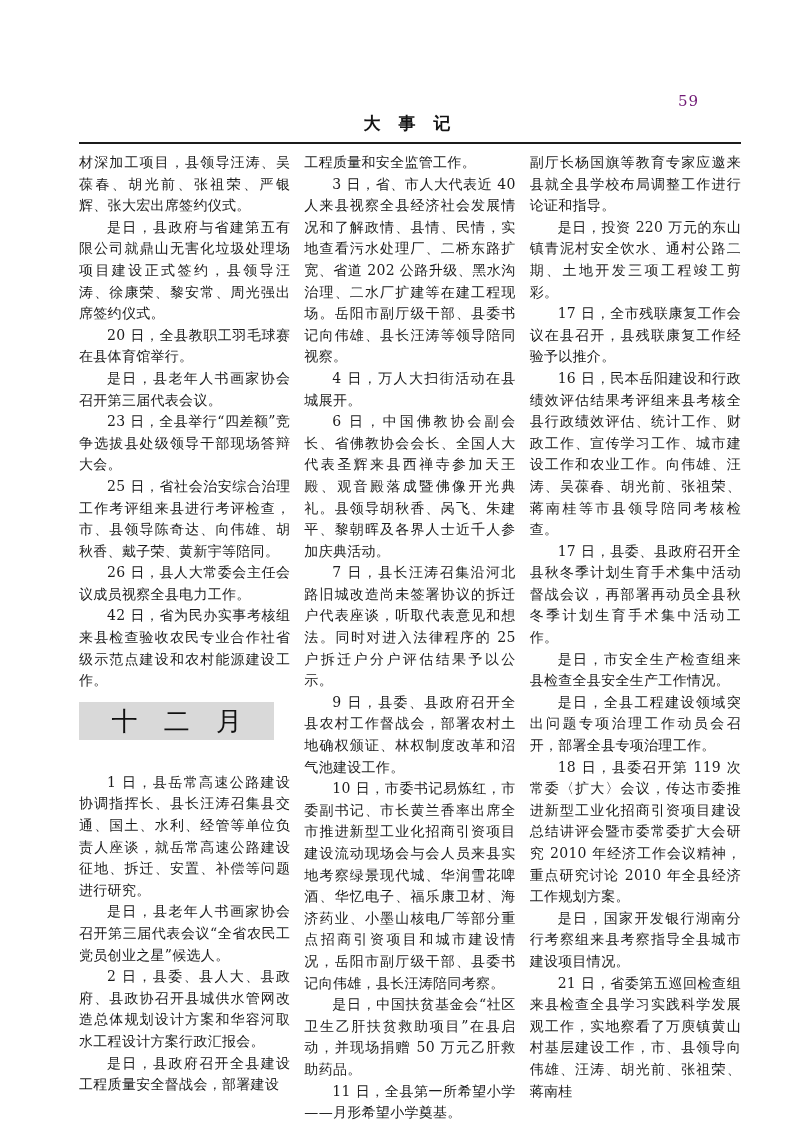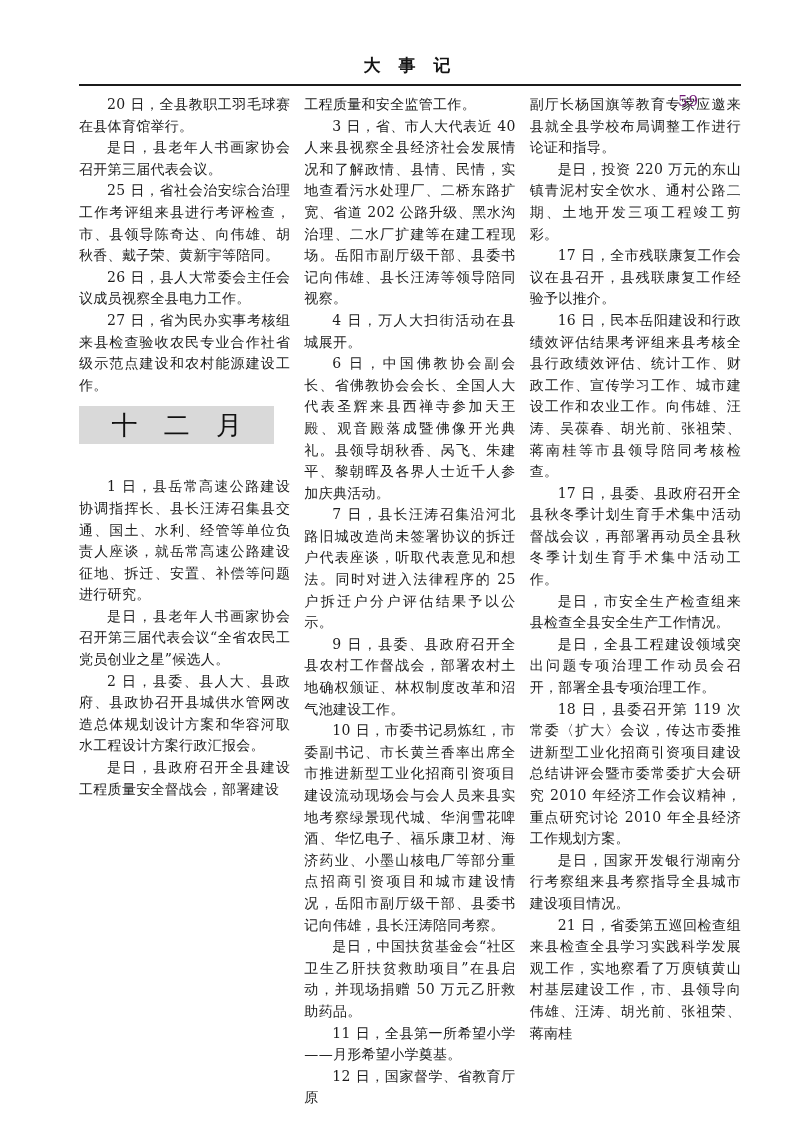--- a/index.html
+++ b/index.html
@@ -8,21 +8,21 @@
     width: 793px; height: 1122px;
     font-family: "DejaVu Serif", "Liberation Serif", serif;
     color: #1e1e1e;
     position: relative;
     overflow: hidden;
   }
   .page-inner {
     position: absolute;
     left: 79px; right: 52px; top: 0; bottom: 0;
   }
-  .header { position: relative; padding-top: 54px; }
+  .header { position: relative; padding-top: 112px; }
   .header-title {
     text-align: center;
     font-size: 17px;
     font-weight: bold;
     letter-spacing: 6px;
     color: #141414;
   }
   .page-number {
     position: absolute;
     right: 42px; top: 92px;
@@ -70,25 +70,28 @@
 <body>
 
 <div class="page-inner">
   <div class="header">
     <div class="header-title">大 事 记</div>
     <div class="header-rule"></div>
   </div>
   <div class="page-number">59</div>
   <div class="content-columns">
       <div class="column">
+        <p class="para">材深加工项目，县领导汪涛、吴葆春、胡光前、张祖荣、严银辉、张大宏出席签约仪式。</p>
+        <p class="para indent">是日，县政府与省建第五有限公司就鼎山无害化垃圾处理场项目建设正式签约，县领导汪涛、徐康荣、黎安常、周光强出席签约仪式。</p>
         <p class="para indent">20 日，全县教职工羽毛球赛在县体育馆举行。</p>
         <p class="para indent">是日，县老年人书画家协会召开第三届代表会议。</p>
+        <p class="para indent">23 日，全县举行“四差额”竞争选拔县处级领导干部现场答辩大会。</p>
         <p class="para indent">25 日，省社会治安综合治理工作考评组来县进行考评检查，市、县领导陈奇达、向伟雄、胡秋香、戴子荣、黄新宇等陪同。</p>
         <p class="para indent">26 日，县人大常委会主任会议成员视察全县电力工作。</p>
-        <p class="para indent">27 日，省为民办实事考核组来县检查验收农民专业合作社省级示范点建设和农村能源建设工作。</p>
+        <p class="para indent">42 日，省为民办实事考核组来县检查验收农民专业合作社省级示范点建设和农村能源建设工作。</p>
         <div class="month-heading">十 二 月</div>
         <p class="para indent">1 日，县岳常高速公路建设协调指挥长、县长汪涛召集县交通、国土、水利、经管等单位负责人座谈，就岳常高速公路建设征地、拆迁、安置、补偿等问题进行研究。</p>
         <p class="para indent">是日，县老年人书画家协会召开第三届代表会议“全省农民工党员创业之星”候选人。</p>
         <p class="para indent">2 日，县委、县人大、县政府、县政协召开县城供水管网改造总体规划设计方案和华容河取水工程设计方案行政汇报会。</p>
         <p class="para indent">是日，县政府召开全县建设工程质量安全督战会，部署建设</p>
       </div>
       <div class="column">
         <p class="para">工程质量和安全监管工作。</p>
         <p class="para indent">3 日，省、市人大代表近 40 人来县视察全县经济社会发展情况和了解政情、县情、民情，实地查看污水处理厂、二桥东路扩宽、省道 202 公路升级、黑水沟治理、二水厂扩建等在建工程现场。岳阳市副厅级干部、县委书记向伟雄、县长汪涛等领导陪同视察。</p>
         <p class="para indent">4 日，万人大扫街活动在县城展开。</p>

